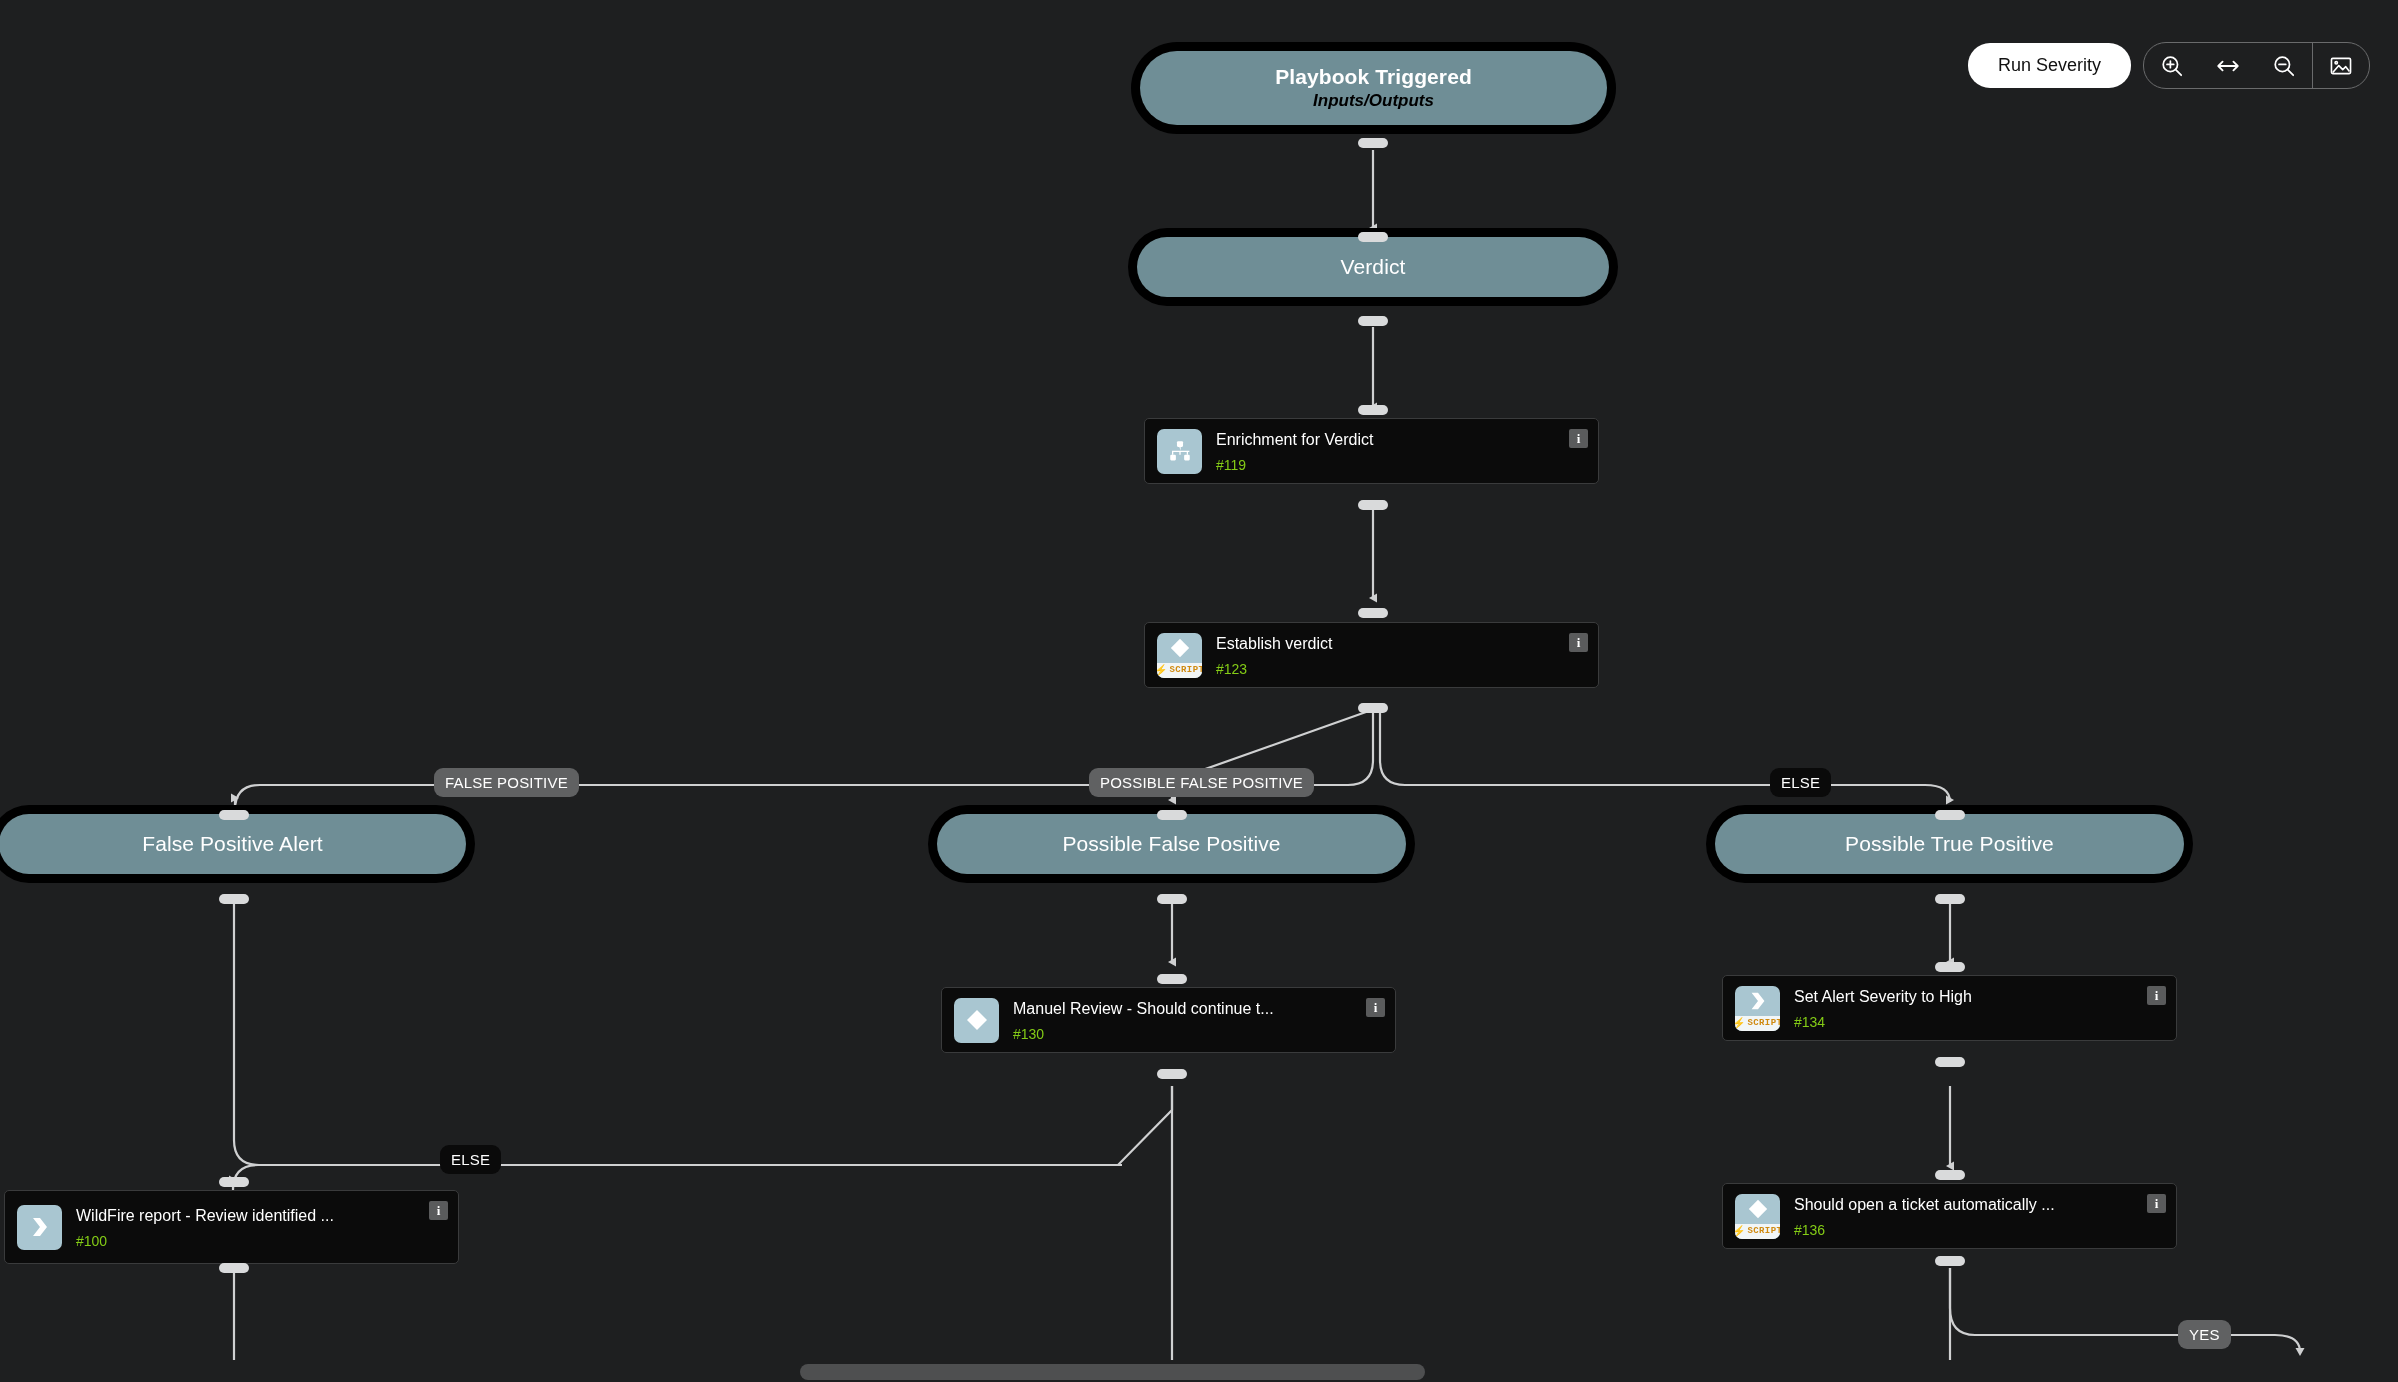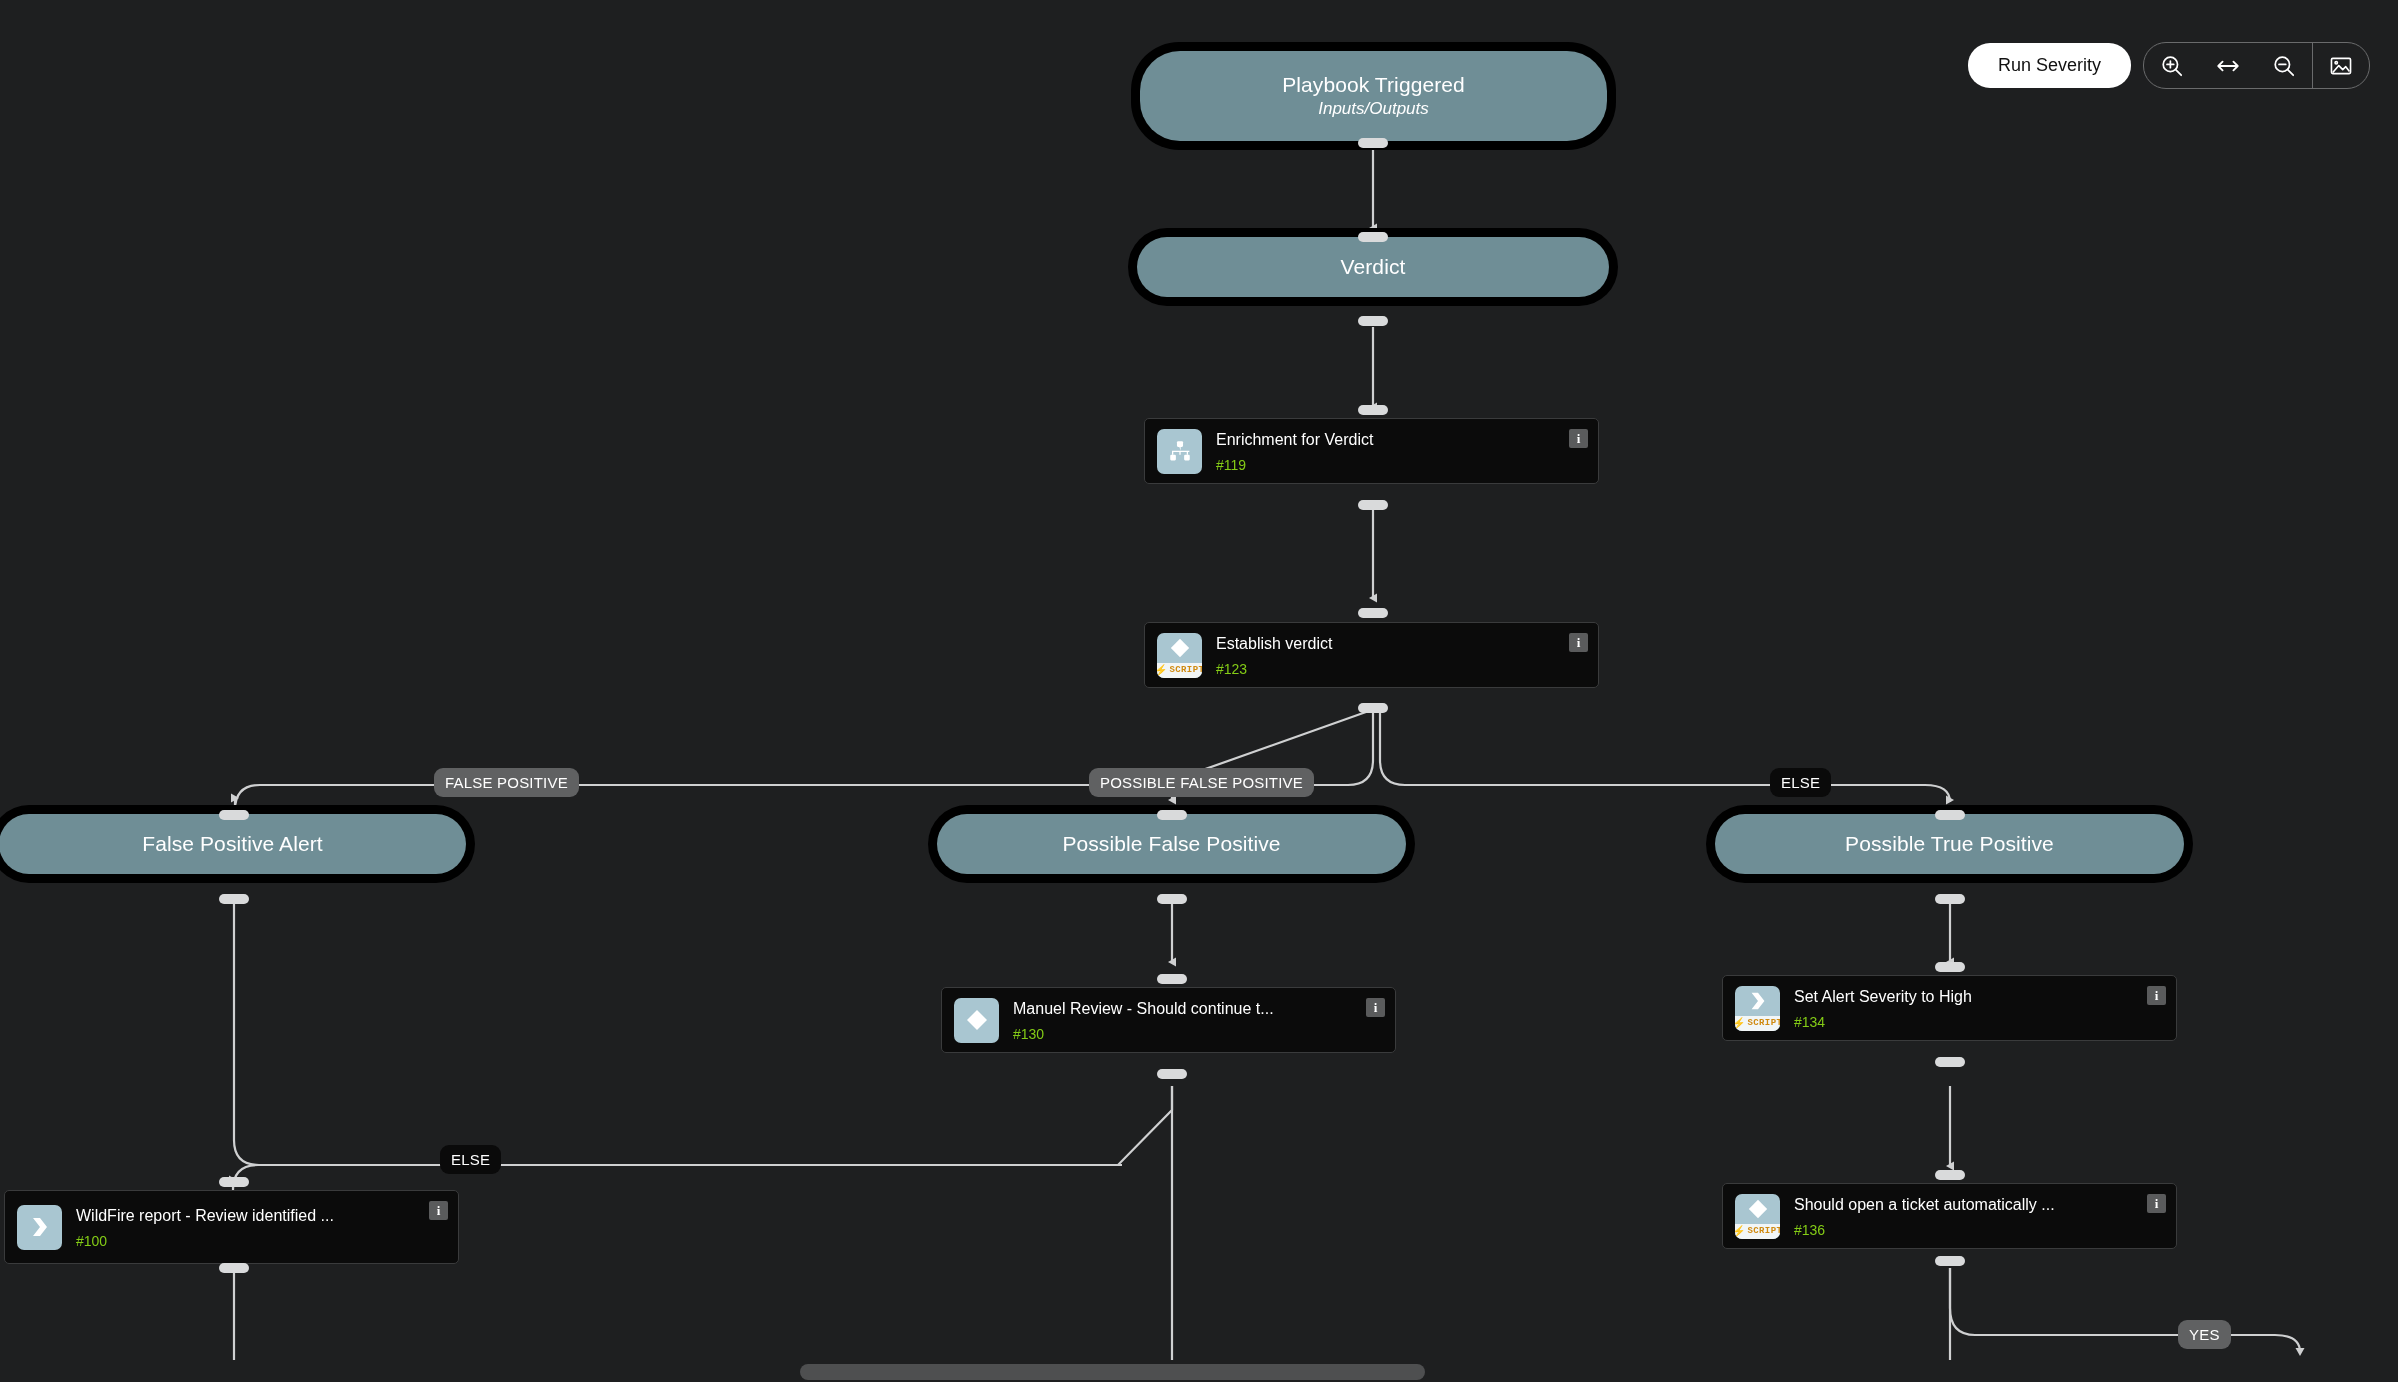--- a/index.html
+++ b/index.html
@@ -60,21 +60,21 @@
     line-height: 1.22;
   }
   .pill-title {
     font-size: 21px;
     color: #ffffff;
     letter-spacing: .1px;
   }
   .pill-sub {
     font-size: 17px;
     font-style: italic;
-    color: #ffffff;
+    color: #000000;
     margin-top: 1px;
   }
 
   
   .task {
     background: #0b0b0b;
     border: 1px solid #3a3b3c;
     border-radius: 5px;
     display: flex;
     align-items: center;
@@ -285,21 +285,21 @@
 
       <path d="M1950,903 L1950,962" marker-end="url(#arrow)"></path>
 
       <path d="M1950,1086 L1950,1166" marker-end="url(#arrow)"></path>
 
       <path d="M1950,1268 L1950,1360"></path>
       <path d="M1950,1268 L1950,1308 Q1950,1335 1975,1335 L2275,1335 Q2300,1335 2300,1352 L2300,1352" marker-end="url(#arrow)"></path>
     </g>
   </svg>
 
-  <div class="node pill-wrap" style="left:1131px; top:42px; width:485px; height:108px;">
+  <div class="node pill-wrap" style="left:1131px; top:42px; width:485px; height:92px;font-weight:bold;">
     <div class="pill">
       <div class="pill-title">Playbook Triggered</div>
       <div class="pill-sub">Inputs/Outputs</div>
     </div>
   </div>
   <div class="handle" style="left:1358px; top:138px;"></div>
 
   <div class="node pill-wrap" style="left:1128px; top:228px; width:490px; height:78px;">
     <div class="pill">
       <div class="pill-title">Verdict</div>

